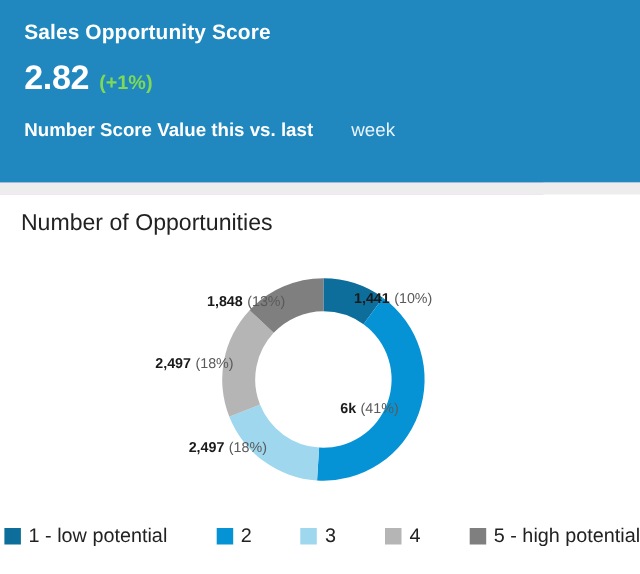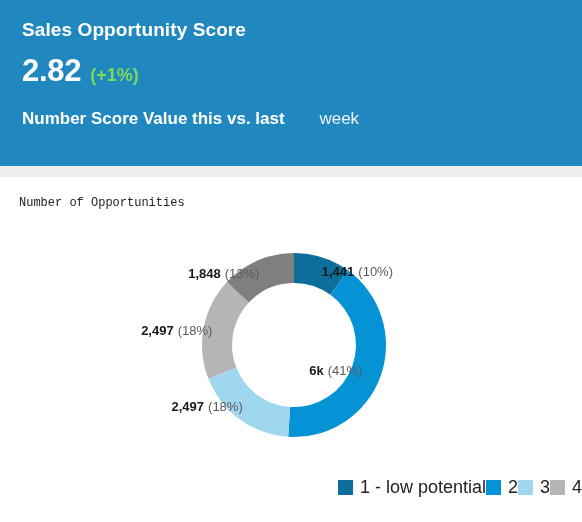--- a/index.html
+++ b/index.html
@@ -87,24 +87,23 @@
     left: 0;
     top: 177px;
     width: 582px;
     height: 345px;
     background: #ffffff;
   }
   .chart-title {
     position: absolute;
     left: 19px;
     top: 13px;
-    font-size: 12px;
+    font-size: 21px;
     color: #222222;
     line-height: 26px;
-    font-family: Liberation Mono, monospace;
   }
   .donut-wrap {
     position: absolute;
     left: 0;
     top: 0;
     width: 582px;
     height: 290px;
   }
   svg.donut {
     position: absolute;
@@ -123,21 +122,21 @@
   }
   
   .legend {
     position: absolute;
     left: 0;
     top: 290px;
     width: 582px;
     height: 40px;
     display: flex;
     align-items: center;
-    justify-content: flex-end;
+    justify-content: space-between;
     gap: 0;
     padding-left: 4px;
     box-sizing: border-box;
   }
   .legend-item {
     display: flex;
     align-items: center;
     gap: 7px;
     white-space: nowrap;
   }
@@ -203,16 +202,20 @@
           <span class="legend-label">2</span>
         </div>
         <div class="legend-item">
           <span class="legend-swatch" style="background: rgb(158, 215, 238);"></span>
           <span class="legend-label">3</span>
         </div>
         <div class="legend-item">
           <span class="legend-swatch" style="background: rgb(181, 181, 181);"></span>
           <span class="legend-label">4</span>
         </div>
+        <div class="legend-item">
+          <span class="legend-swatch" style="background: rgb(127, 127, 127);"></span>
+          <span class="legend-label">5 - high potential</span>
+        </div>
       </div>
   </div>
 
 </div>
 
 </body></html>

